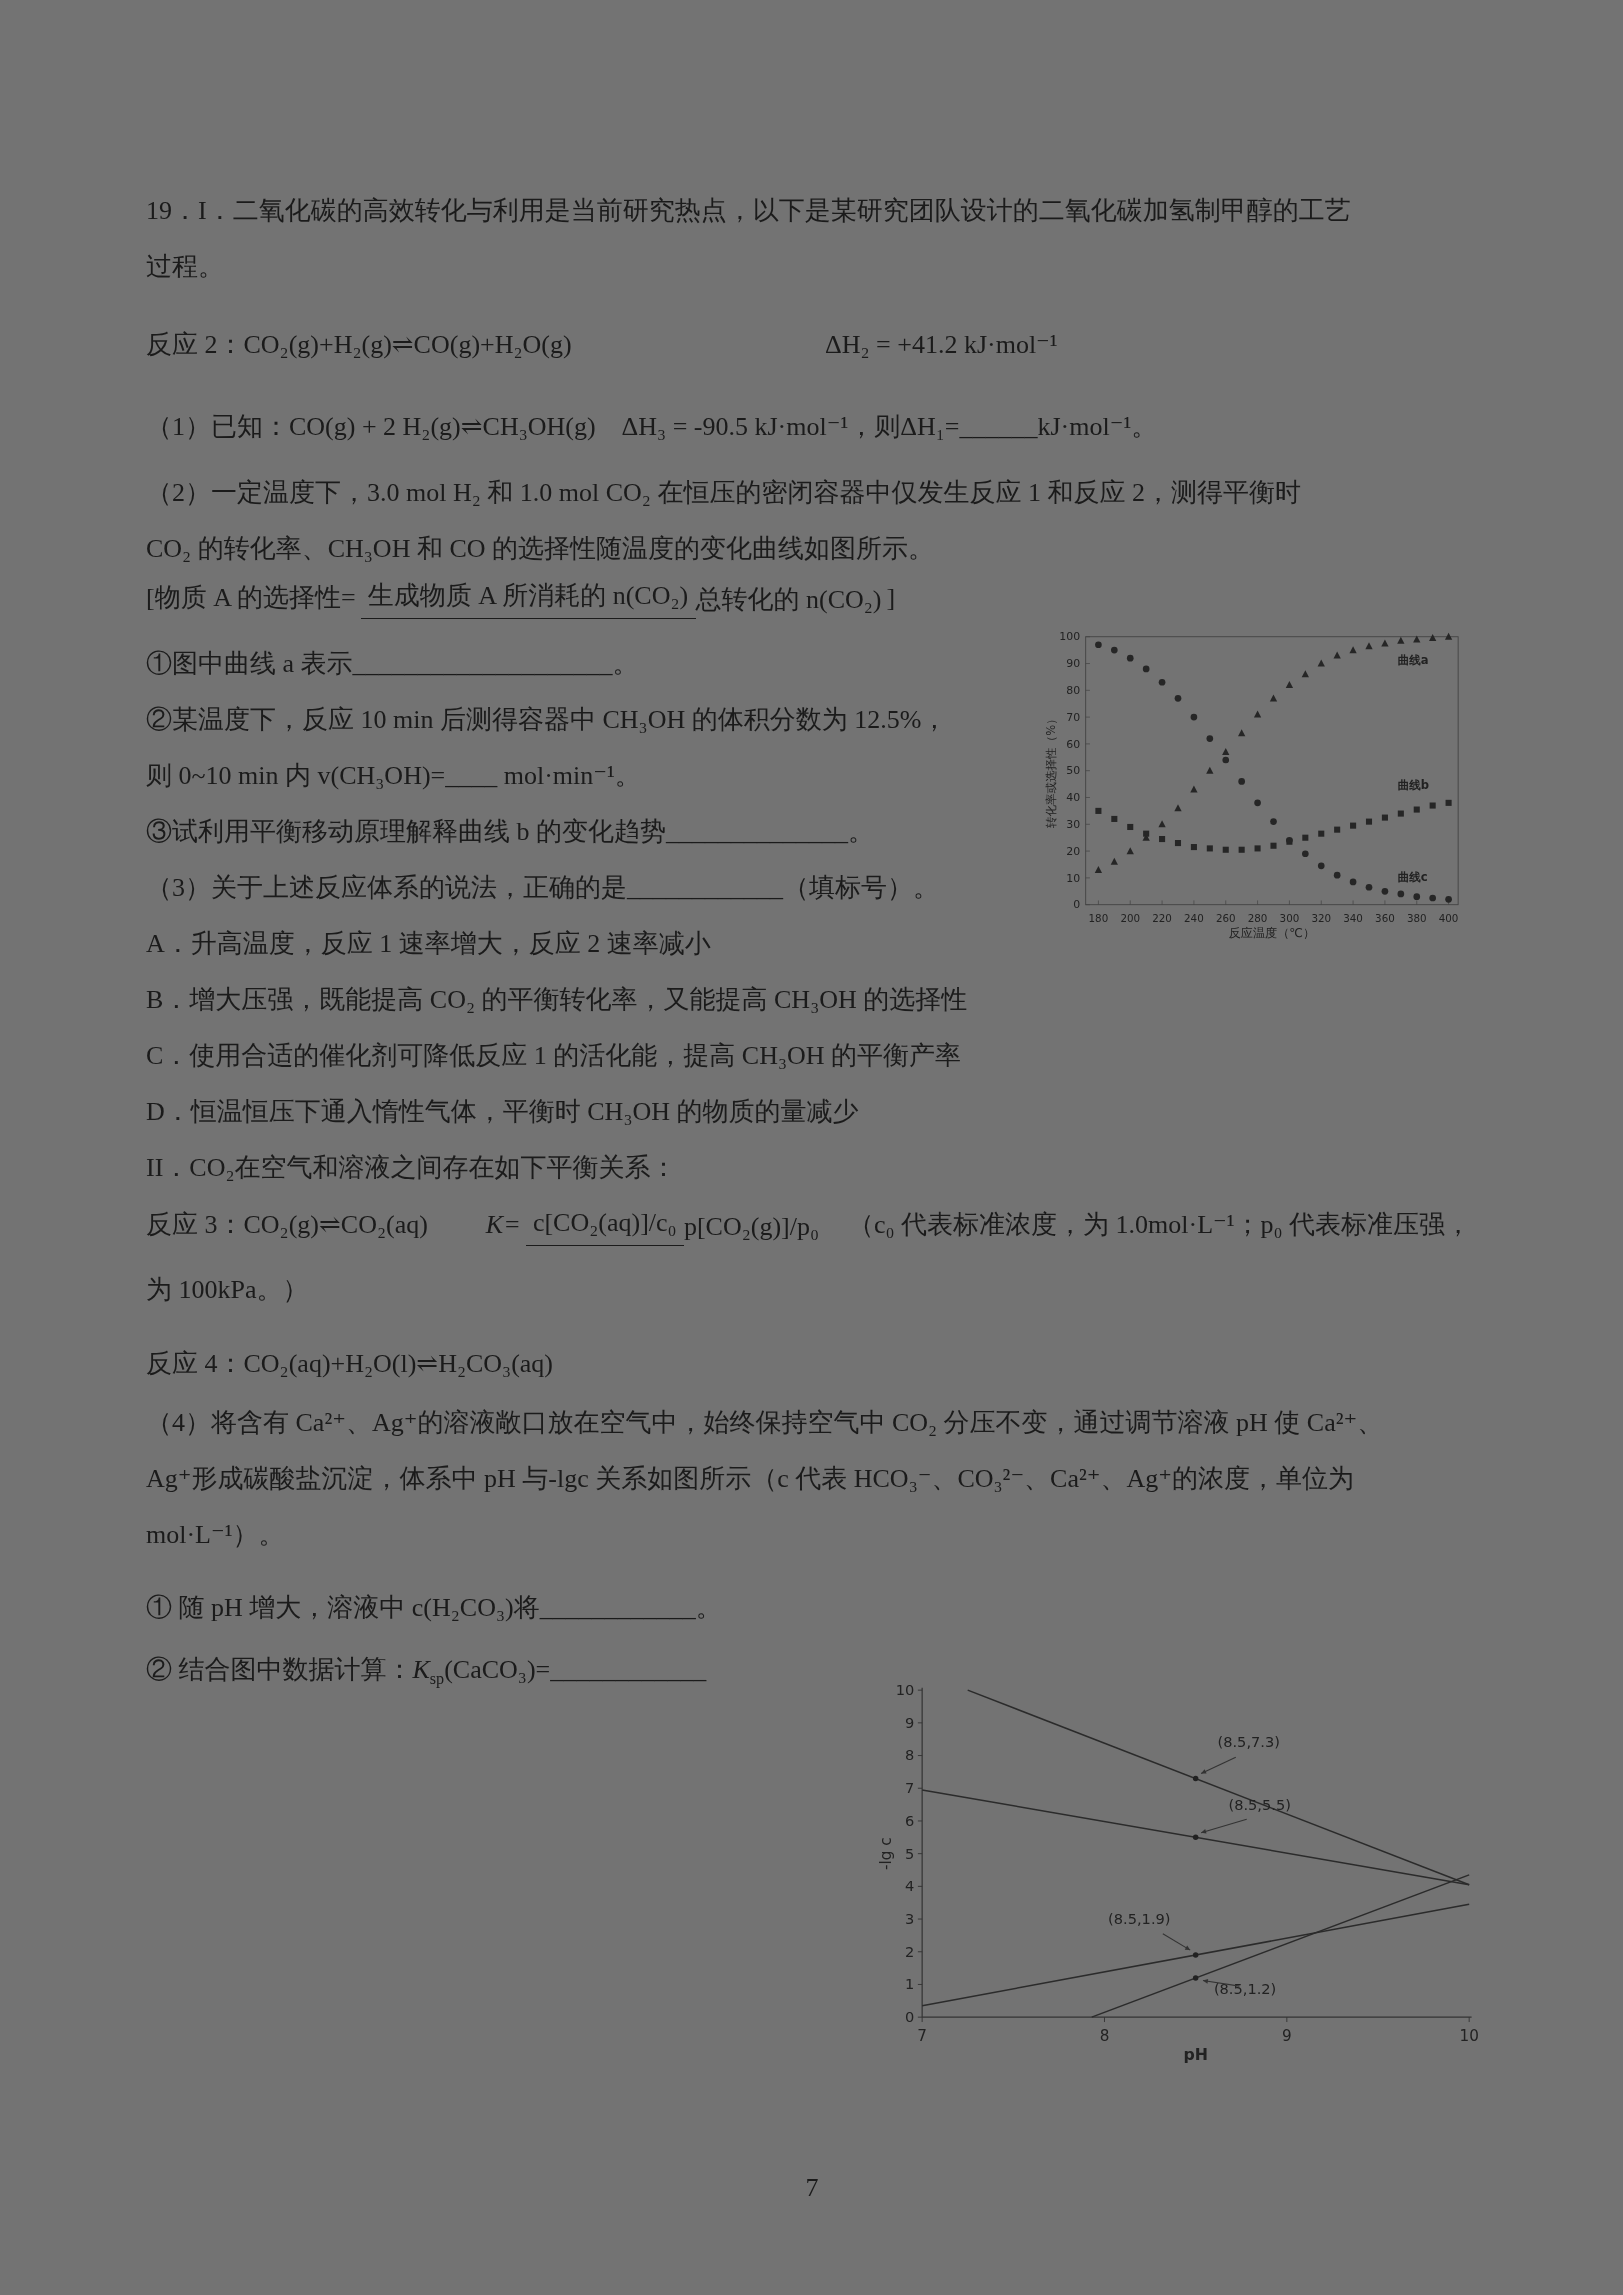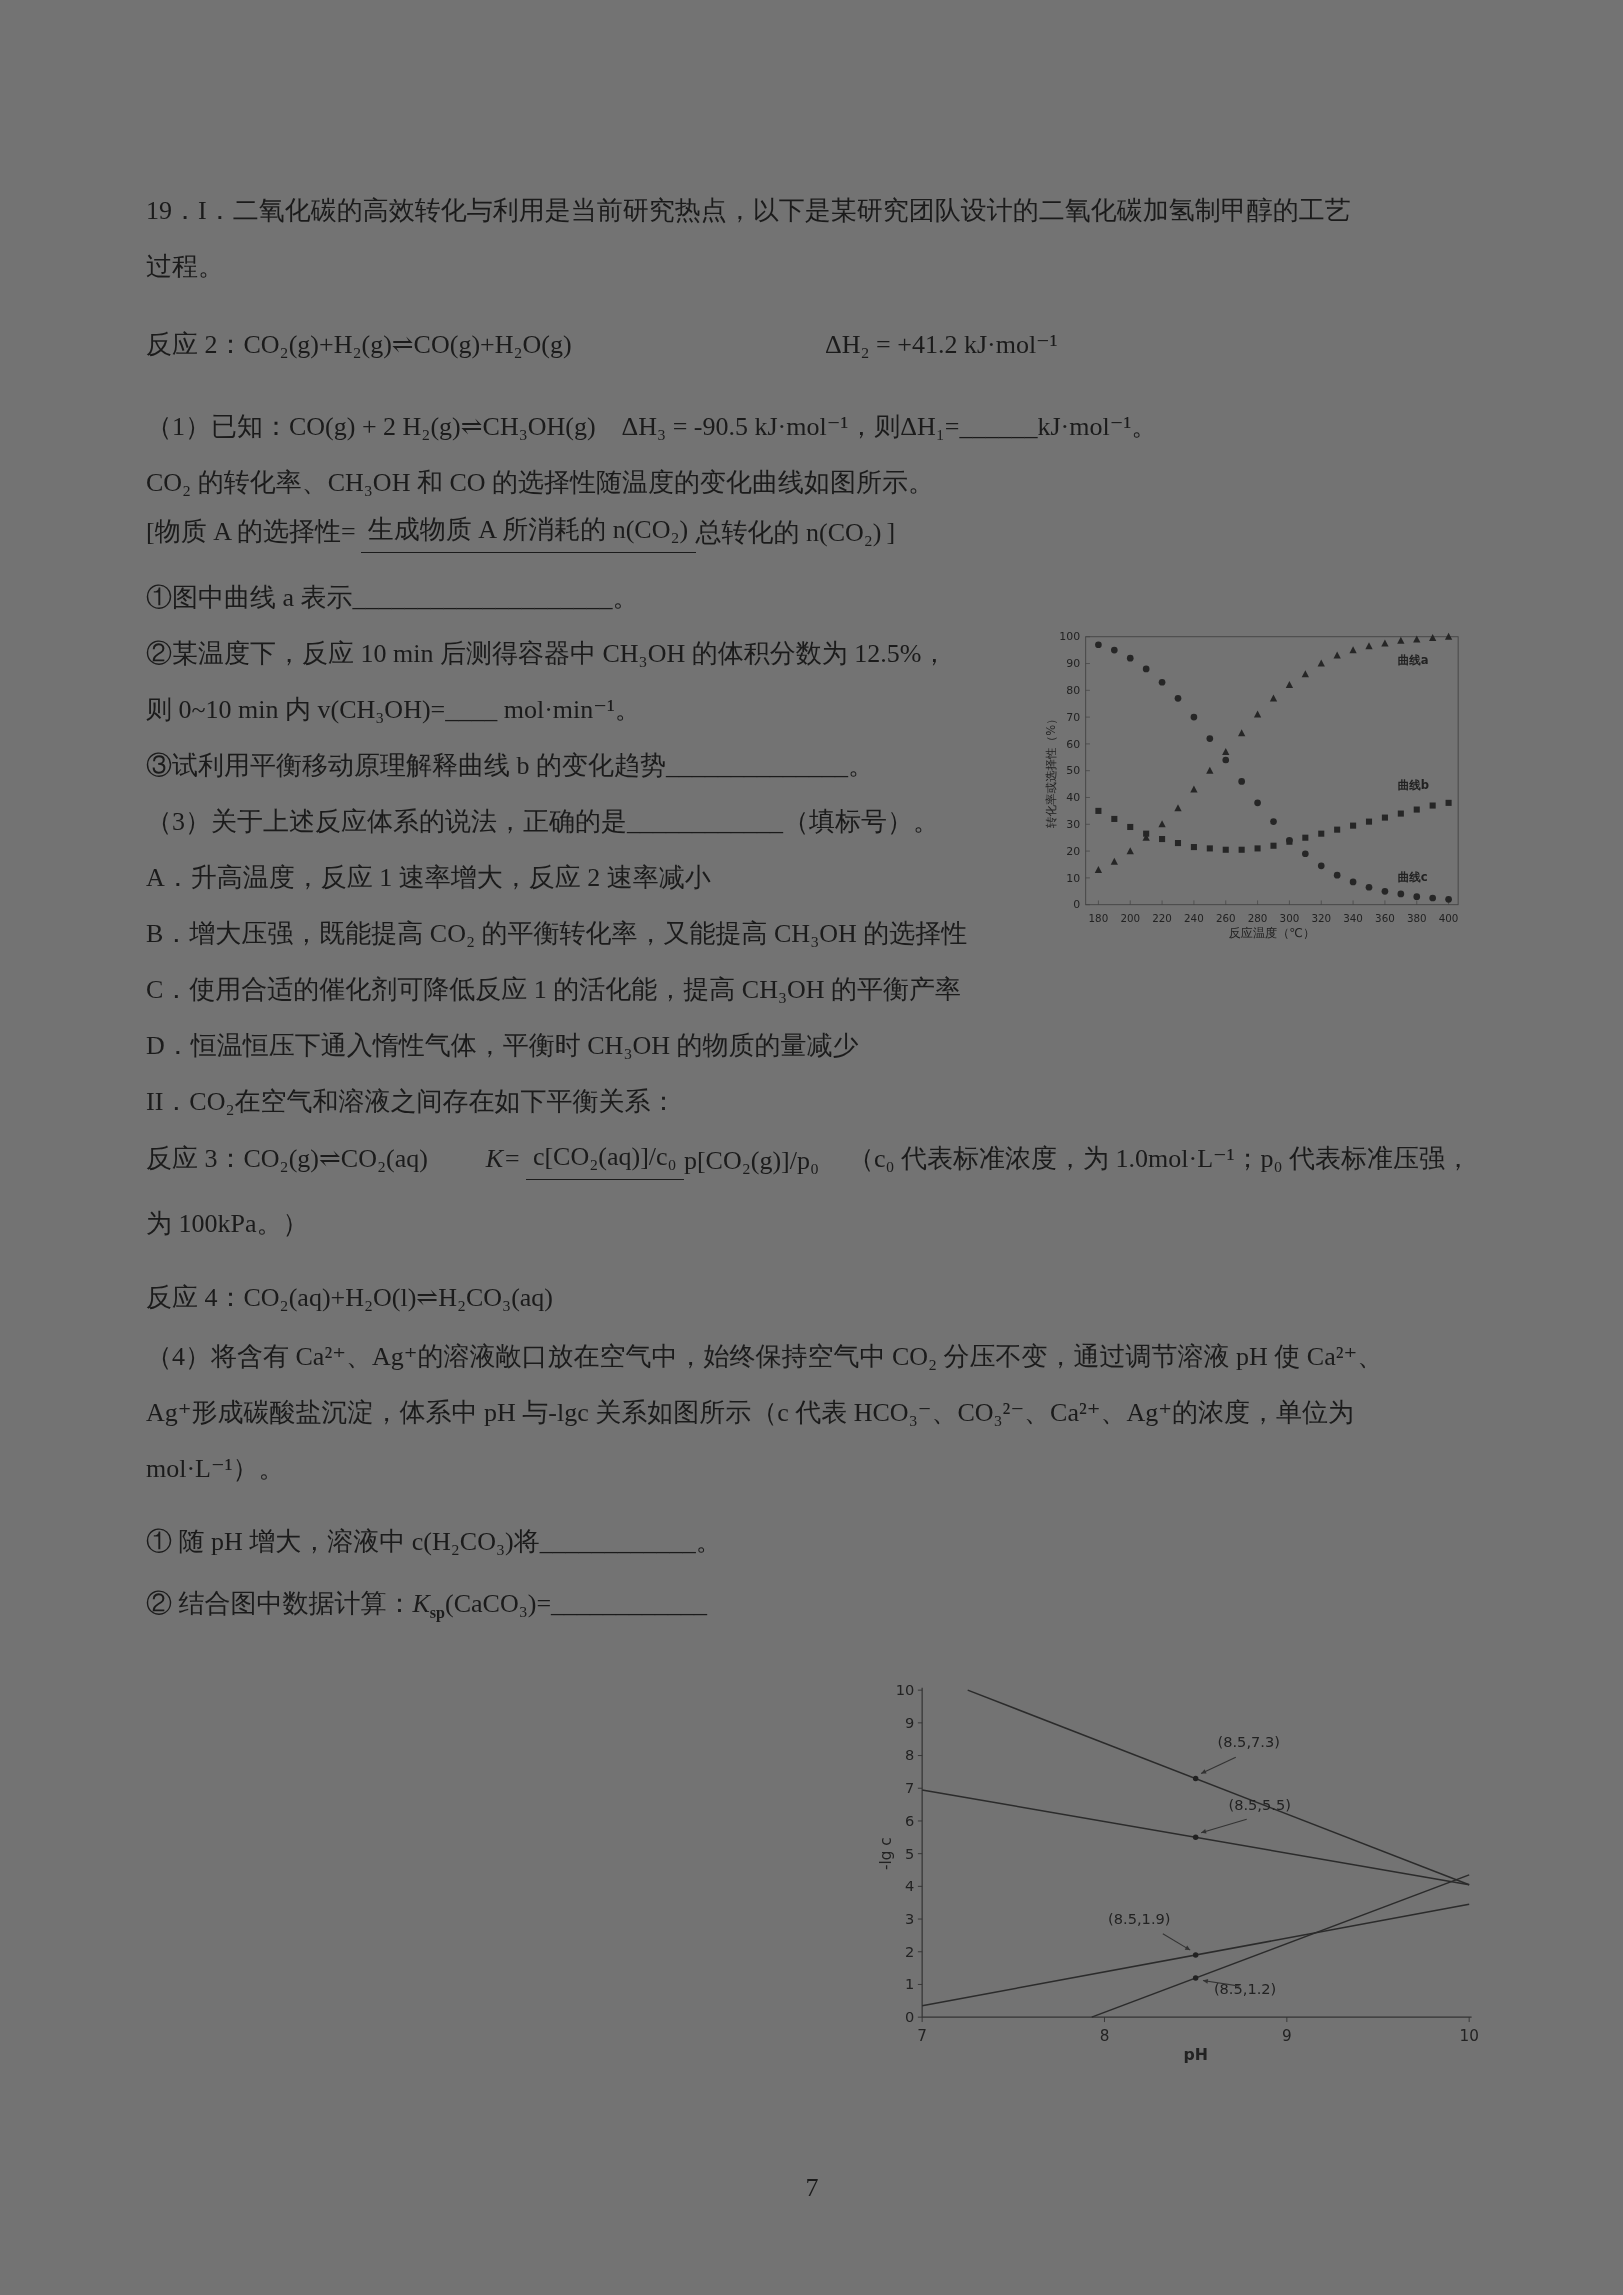--- a/index.html
+++ b/index.html
@@ -11,40 +11,41 @@
   .ml1{margin-left:68px;}
   .ml2{margin-left:73px;}
   .ml3{margin-left:49px;}
   .ml4{margin-left:65px;}
   .rx-eq{display:inline-block;width:679px;}
   .frow{display:flex;align-items:center;line-height:1.4;white-space:pre;}
   .frac{display:inline-flex;flex-direction:row;align-items:center;margin:0 4.9px;}
   .frac .num{border-bottom:1.8px solid #1b1b1b;padding:1.2px 7.3px 3.7px;}
   .frac .den{padding-top:3.7px;}
   .ivar{font-style:italic;}
-  .subsc{font-size:0.62em;vertical-align:sub;font-weight:bold;}
+  .subsc{font-size:0.62em;vertical-align:sub;}
   #chart1-wrap{position:absolute;left:1044px;top:627px;}
   #chart2-wrap{position:absolute;left:876px;top:1678px;}
   .pagenum{position:absolute;left:0;width:1624px;top:2173px;text-align:center;font-size:26px;}
   svg text{font-family:"DejaVu Sans","Liberation Sans",sans-serif;fill:#222;}
 </style>
 </head>
 <body>
 
 <div class="page">
 
   <div class="content">
     <div class="line">19．I．二氧化碳的高效转化与利用是当前研究热点，以下是某研究团队设计的二氧化碳加氢制甲醇的工艺</div>
     <div class="line">过程。</div>
 
 
     <div class="line ml1" style="margin-top:22px"><span class="rx-eq">反应 2：CO₂(g)+H₂(g)⇌CO(g)+H₂O(g)</span><span>ΔH₂ = +41.2 kJ·mol⁻¹</span></div>
 
     <div class="line ml2" style="margin-top:25.6px">（1）已知：CO(g) + 2 H₂(g)⇌CH₃OH(g)    ΔH₃ = -90.5 kJ·mol⁻¹，则ΔH₁=______kJ·mol⁻¹。</div>
 
+    <div class="line ml2" style="margin-top:10.3px">（2）一定温度下，3.0 mol H₂ 和 1.0 mol CO₂ 在恒压的密闭容器中仅发生反应 1 和反应 2，测得平衡时</div>
     <div class="line">CO₂ 的转化率、CH₃OH 和 CO 的选择性随温度的变化曲线如图所示。</div>
 
     <div class="frow" style="margin-top:0"><span>[物质 A 的选择性=</span><span class="frac"><span class="num">生成物质 A 所消耗的 n(CO₂)</span><span class="den">总转化的 n(CO₂)</span></span><span>]</span></div>
 
     <div class="line" style="margin-top:17px">①图中曲线 a 表示____________________。</div>
     <div class="line">②某温度下，反应 10 min 后测得容器中 CH₃OH 的体积分数为 12.5%，</div>
     <div class="line">则 0~10 min 内 v(CH₃OH)=____ mol·min⁻¹。</div>
     <div class="line">③试利用平衡移动原理解释曲线 b 的变化趋势______________。</div>
 
     <div class="line ml3">（3）关于上述反应体系的说法，正确的是____________（填标号）。</div>

